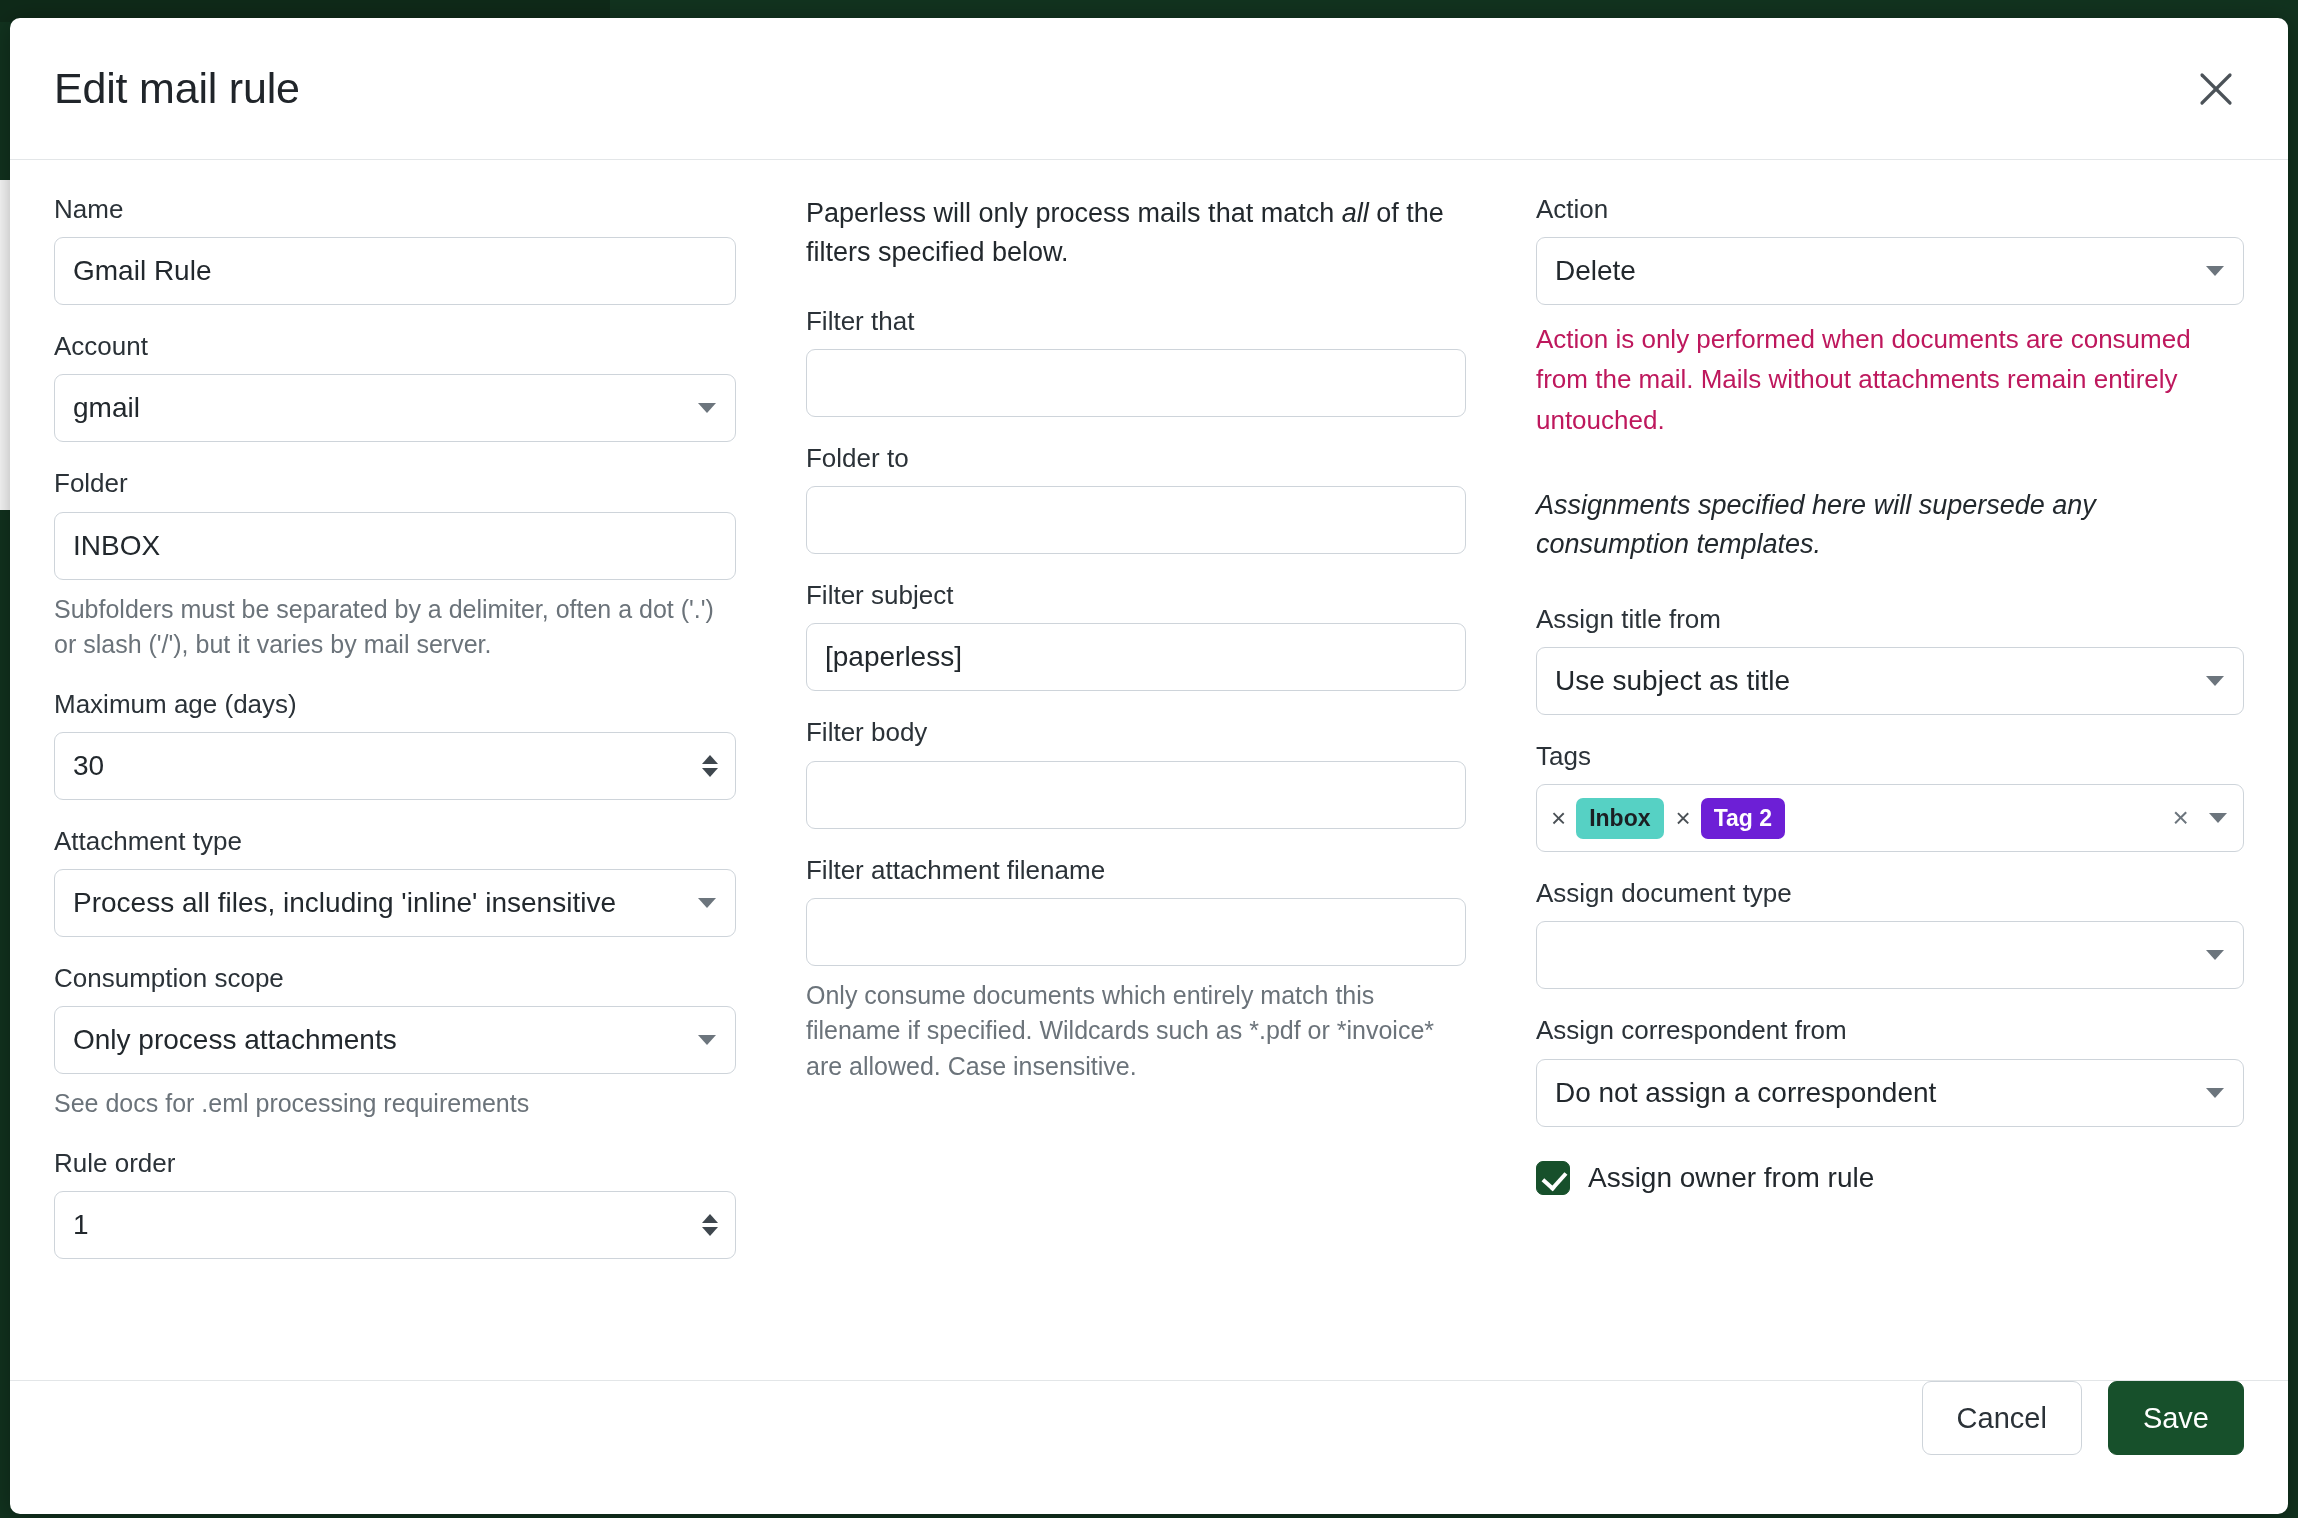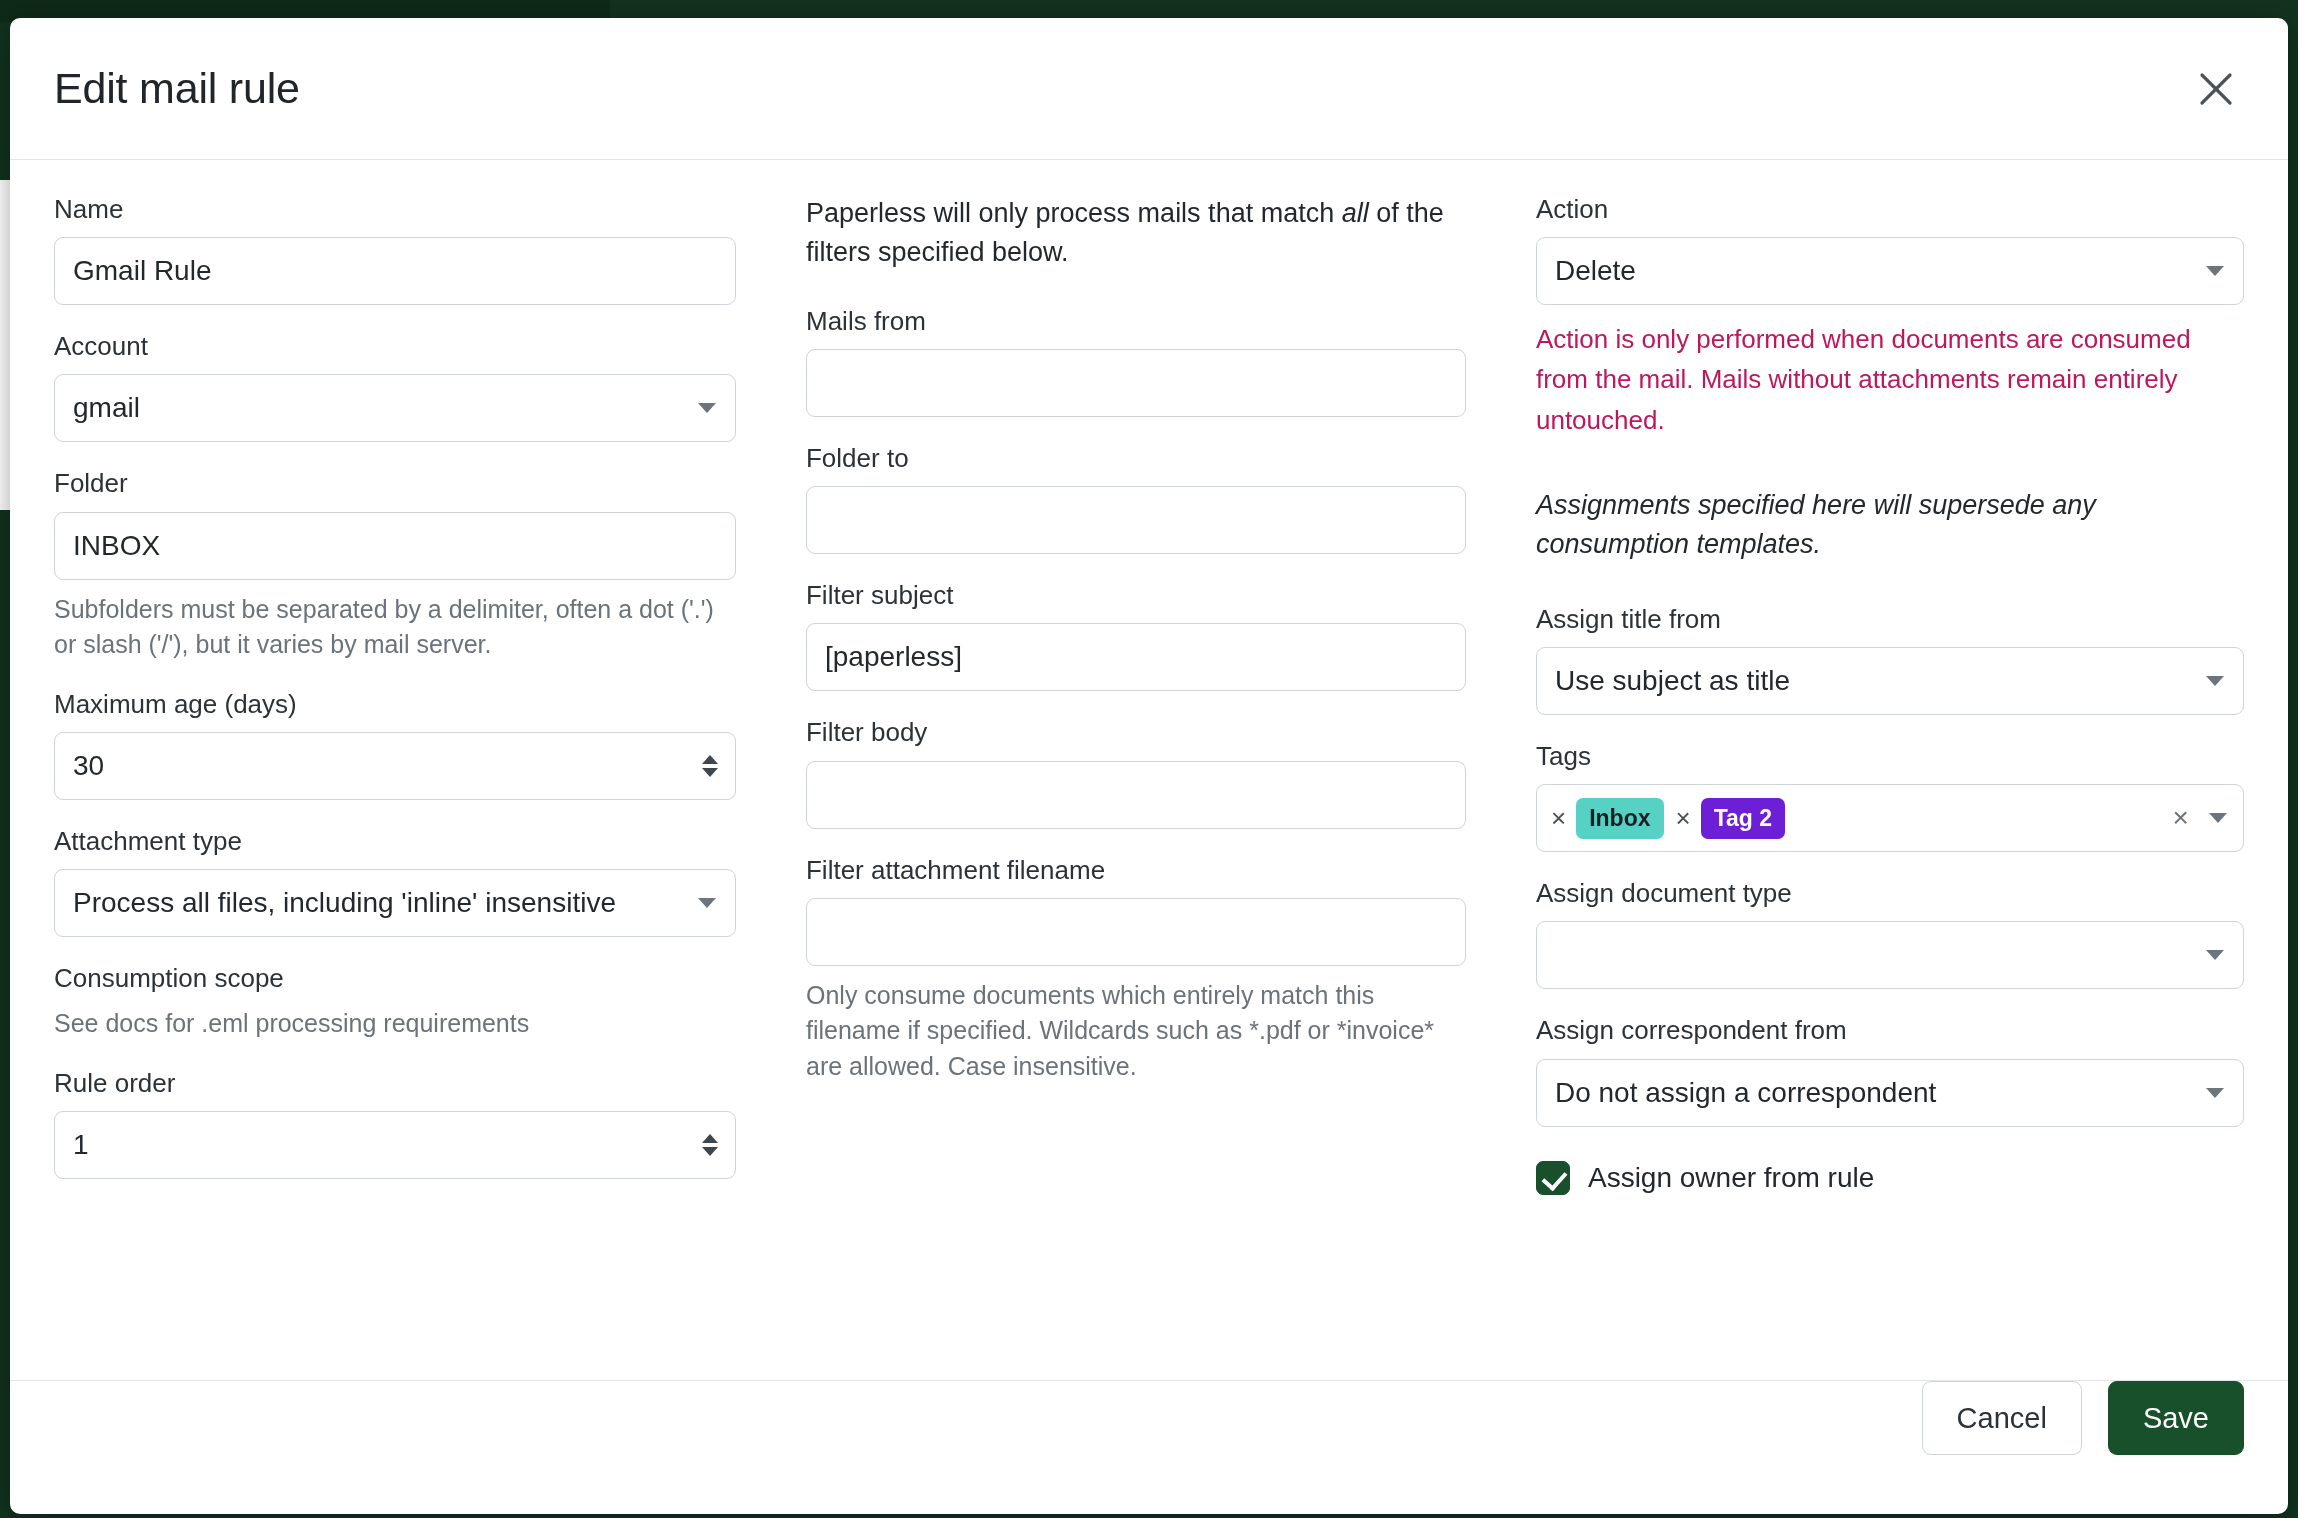--- a/index.html
+++ b/index.html
@@ -337,20 +337,24 @@
       <div class="field">
         <span class="field-label">Attachment type</span>
         <div class="select-wrap">
           <div class="select">Process all files, including 'inline' insensitive</div>
           <span class="caret"></span>
         </div>
       </div>
 
       <div class="field tight">
         <span class="field-label">Consumption scope</span>
+        <div class="select-wrap">
+          <div class="select">Only process attachments</div>
+          <span class="caret"></span>
+        </div>
       </div>
       <div class="help">See docs for .eml processing requirements</div>
 
       <div class="field">
         <span class="field-label">Rule order</span>
         <div class="select-wrap">
           <input class="input" value="1" style="">
           <span class="stepper">
             <span class="up"></span>
             <span class="down"></span>
@@ -358,21 +362,21 @@
         </div>
       </div>
 
     </div>
 
     <div class="col mid">
 
       <p class="intro-text"><span>Paperless will only process mails that match </span><em>all</em><span> of the filters specified below.</span></p>
 
       <div class="field">
-        <span class="field-label">Mails from</span>
+        <span class="field-label">Filter that</span>
         <input class="input" value="" style="">
       </div>
 
       <div class="field">
         <span class="field-label">Folder to</span>
         <input class="input" value="" style="">
       </div>
 
       <div class="field">
         <span class="field-label">Filter subject</span>

